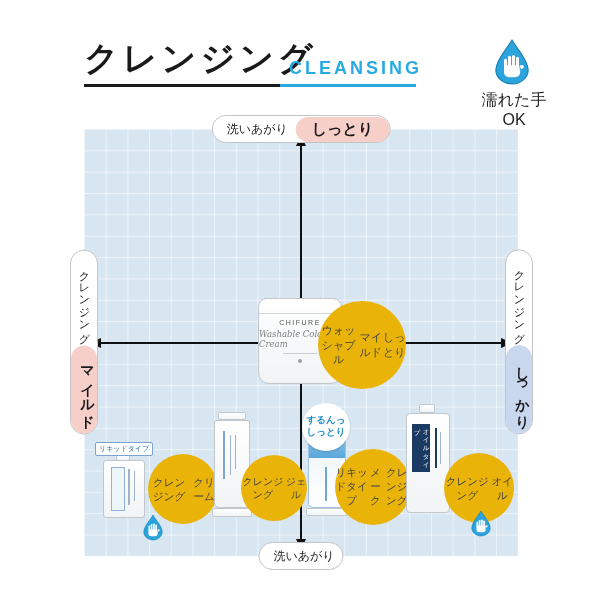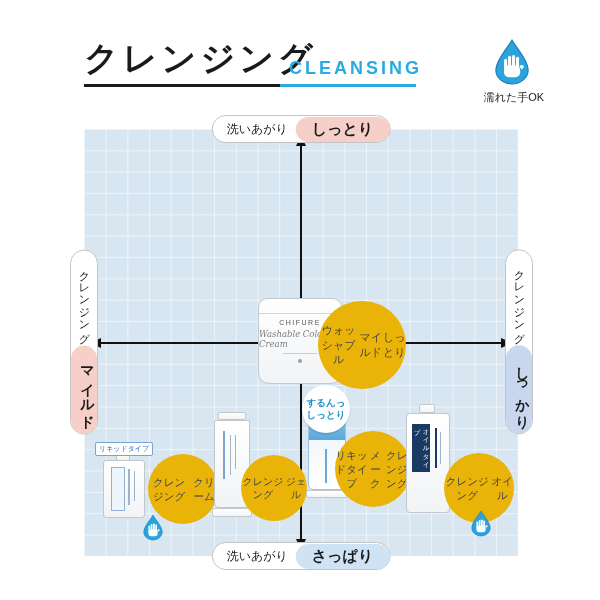--- a/index.html
+++ b/index.html
@@ -6,21 +6,21 @@
   .stage{position:relative;width:600px;height:600px;background:#fff;overflow:hidden;
          font-family:"Liberation Sans",sans-serif;color:#1a1a1a;}
 
   
   .title-jp{position:absolute;left:84px;top:36px;font-size:34px;font-weight:bold;letter-spacing:4px;margin:0;}
   .title-en{position:absolute;left:289px;top:58px;font-size:18px;font-weight:bold;letter-spacing:3px;
             color:var(--accent-cyan,#29abe2);}
   .rule-dark{position:absolute;left:84px;top:84px;width:196px;height:3px;background:#1a1a1a;}
   .rule-cyan{position:absolute;left:280px;top:84px;width:136px;height:3px;background:var(--accent-cyan,#29abe2);}
   .wet-big{position:absolute;left:493px;top:38px;width:38px;height:48px;}
-  .wet-big-label{position:absolute;left:472px;top:90px;width:84px;text-align:center;font-size:11px;color:#222;}
+  .wet-big-label{position:absolute;left:472px;top:90px;width:84px;text-align:center;font-size:16px;color:#222;}
 
   
   .grid{position:absolute;left:84px;top:129px;width:434px;height:427px;
         background-color:var(--grid-bg,#d8e6f2);
         background-image:
           linear-gradient(to right, rgba(255,255,255,.55) 1px, transparent 1px),
           linear-gradient(to bottom, rgba(255,255,255,.55) 1px, transparent 1px);
         background-size:21.7px 21.35px;}
   .arrows{position:absolute;left:0;top:0;}
 
@@ -111,21 +111,20 @@
       <polygon points="428,214 417,209 417,219" fill="#111"></polygon>
     </svg>
   </div>
 
   <div class="pill pill-h" style="left:301px;top:115px;">
     <span class="pill-prefix">洗いあがり</span>
     <span class="pill-value pink">しっとり</span>
   </div>
   <div class="pill pill-h" style="left:301px;top:542px;">
     <span class="pill-prefix">洗いあがり</span>
-    <span class="pill-value lblue">さっぱり</span>
   </div>
   <div class="pill pill-v" style="left:70px;top:342px;">
     <span class="pill-prefix">クレンジング力</span>
     <span class="pill-value pink">マイルド</span>
   </div>
   <div class="pill pill-v" style="left:505px;top:342px;">
     <span class="pill-prefix">クレンジング力</span>
     <span class="pill-value peri">しっかり</span>
   </div>
 
@@ -170,21 +169,21 @@
       <div class="vline" style="left:15px;top:14px;width:1px;height:40px;"></div>
       <div class="vline" style="left:20px;top:14px;width:1px;height:34px;"></div>
     </div>
     <div class="shape" style="left:0;top:96px;width:40px;height:9px;border-radius:2px;"></div>
     <div class="pcircle" style="left:29px;top:43px;width:66px;height:66px;font-size:10px;">
       <span>クレンジング</span>
       <span>ジェル</span>
     </div>
   </div>
 
-  <div class="group" style="left:302px;top:385px;width:112px;height:118px;">
+  <div class="group" style="left:302px;top:403px;width:112px;height:118px;font-family:Liberation Mono, monospace;">
     <div class="shape" style="left:6px;top:13px;width:38px;height:92px;border-radius:4px 4px 5px 5px;
                 background:linear-gradient(180deg,#b8d9f1 0%,#58a7dc 46%,#f2f7fb 46%,#ffffff 100%);border-color:#9fc3e0;">
       <div class="vline" style="left:16px;top:50px;width:2px;height:34px;background:#6fa7d4;"></div>
     </div>
     <div class="shape" style="left:4px;top:105px;width:42px;height:8px;border-radius:2px;"></div>
     <div class="bubble" style="left:0;top:0;width:48px;height:48px;">
       <span>するんっ</span>
       <span>しっとり</span>
     </div>
     <div class="pcircle" style="left:33px;top:46px;width:76px;height:76px;">

